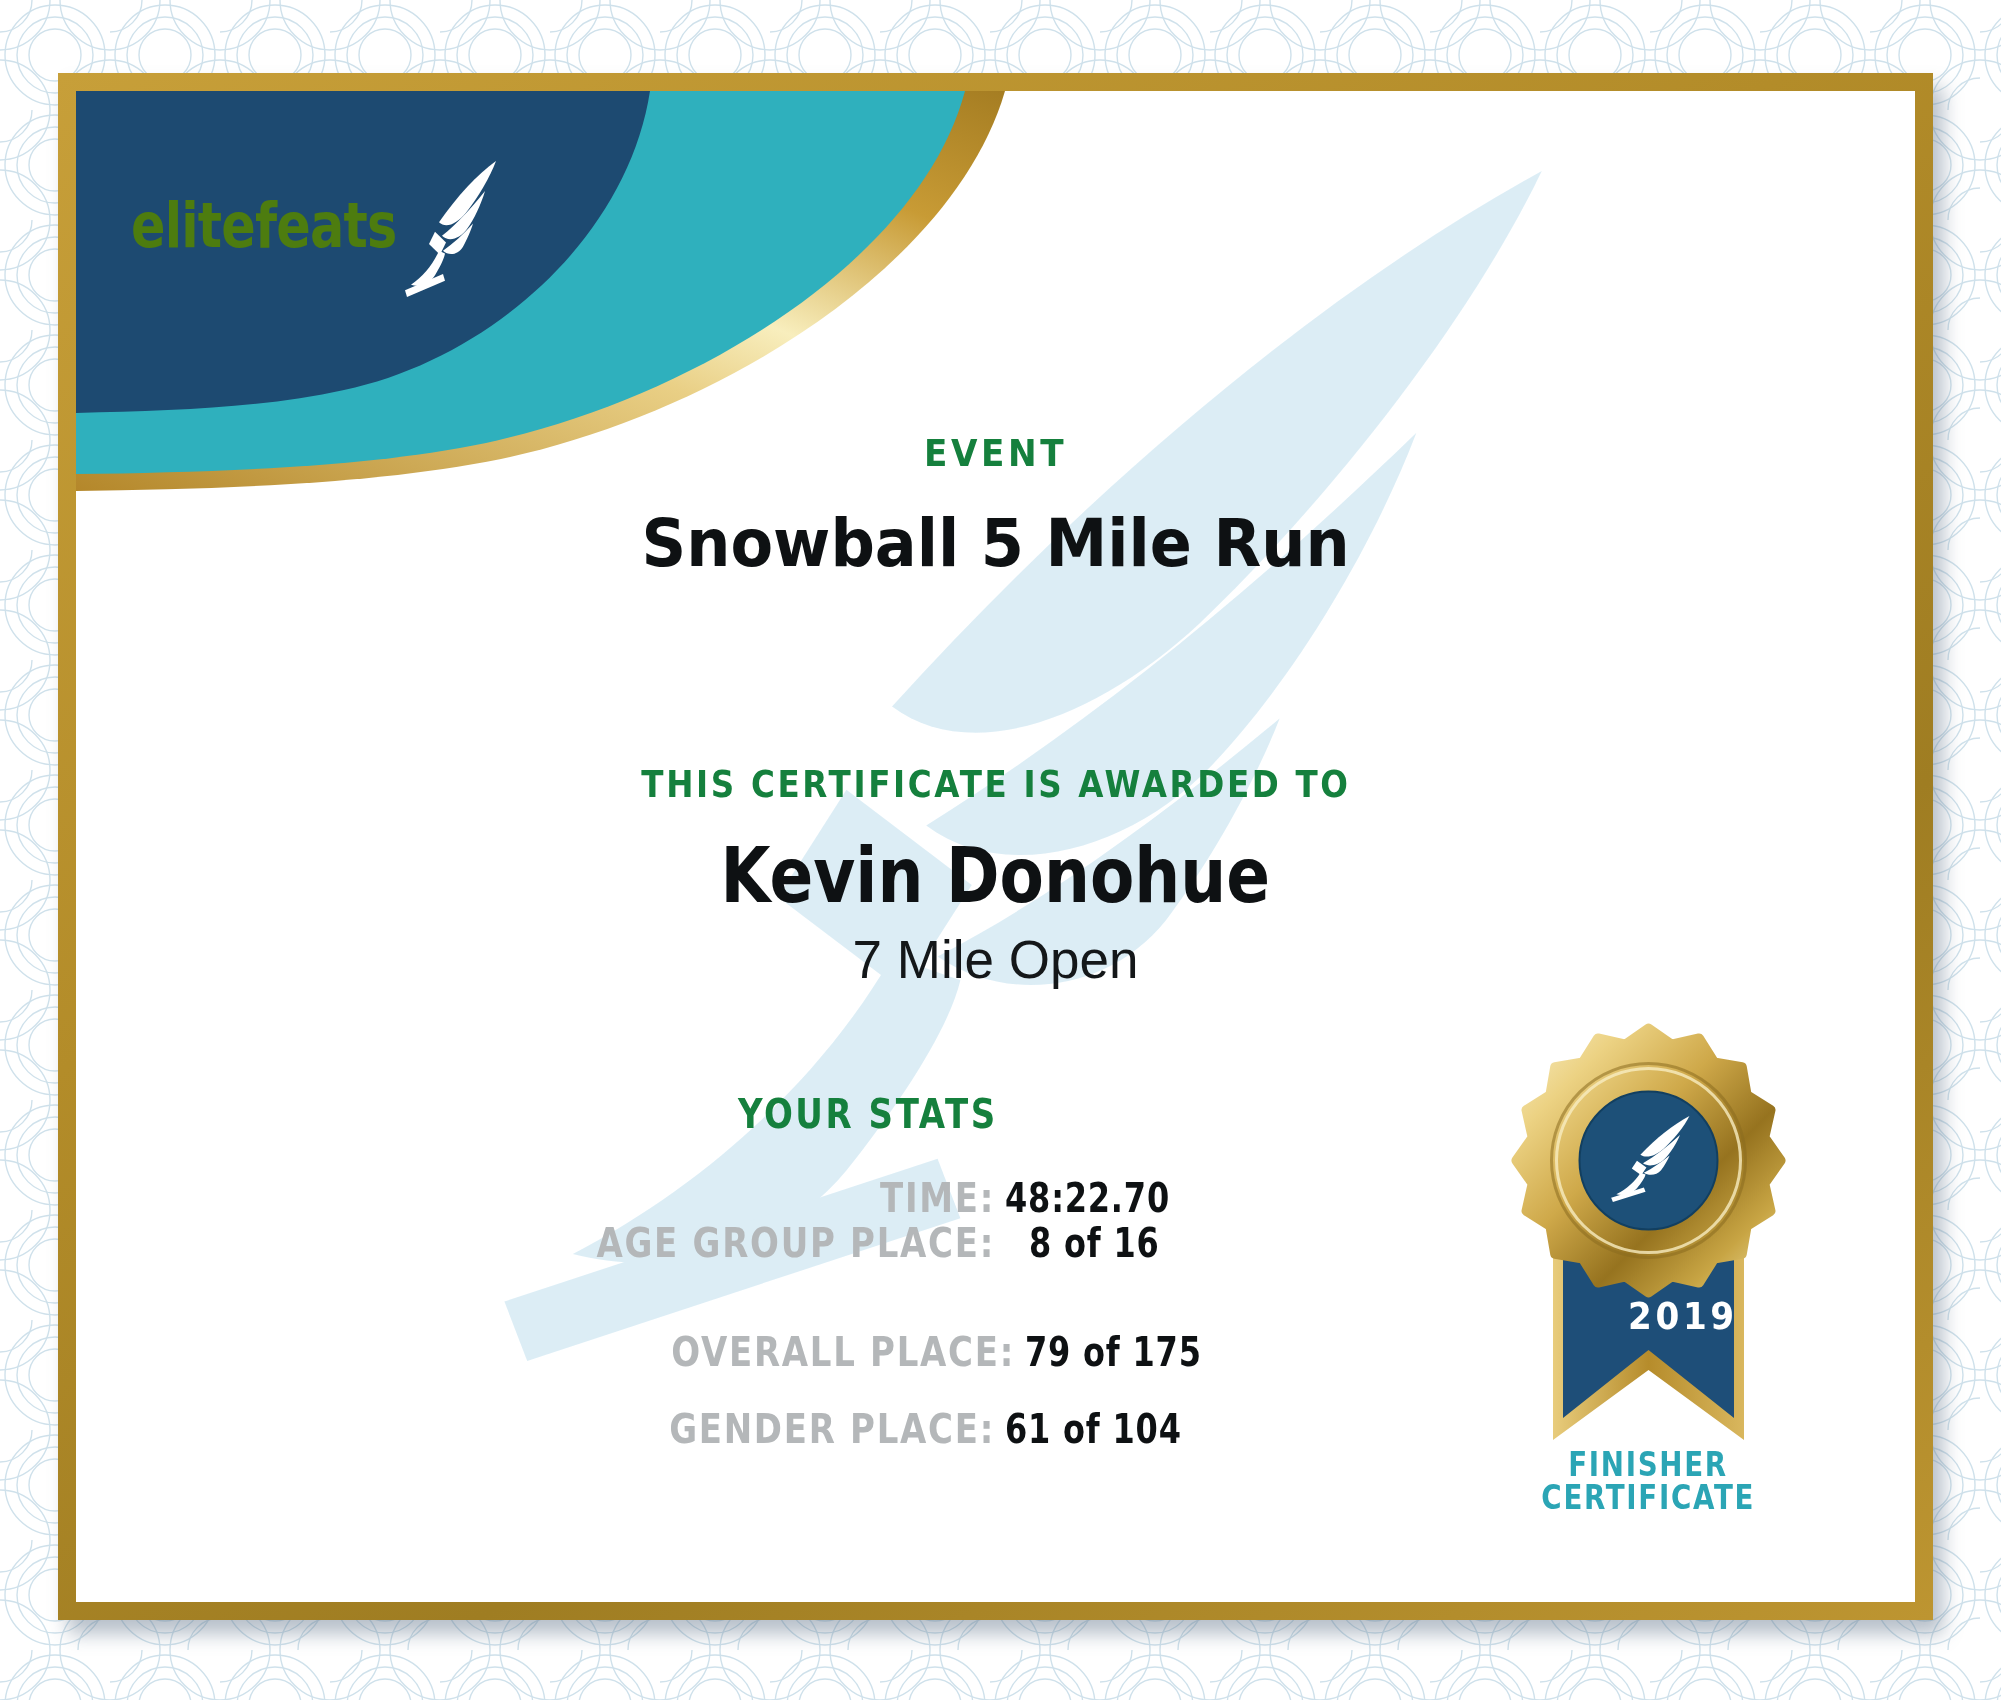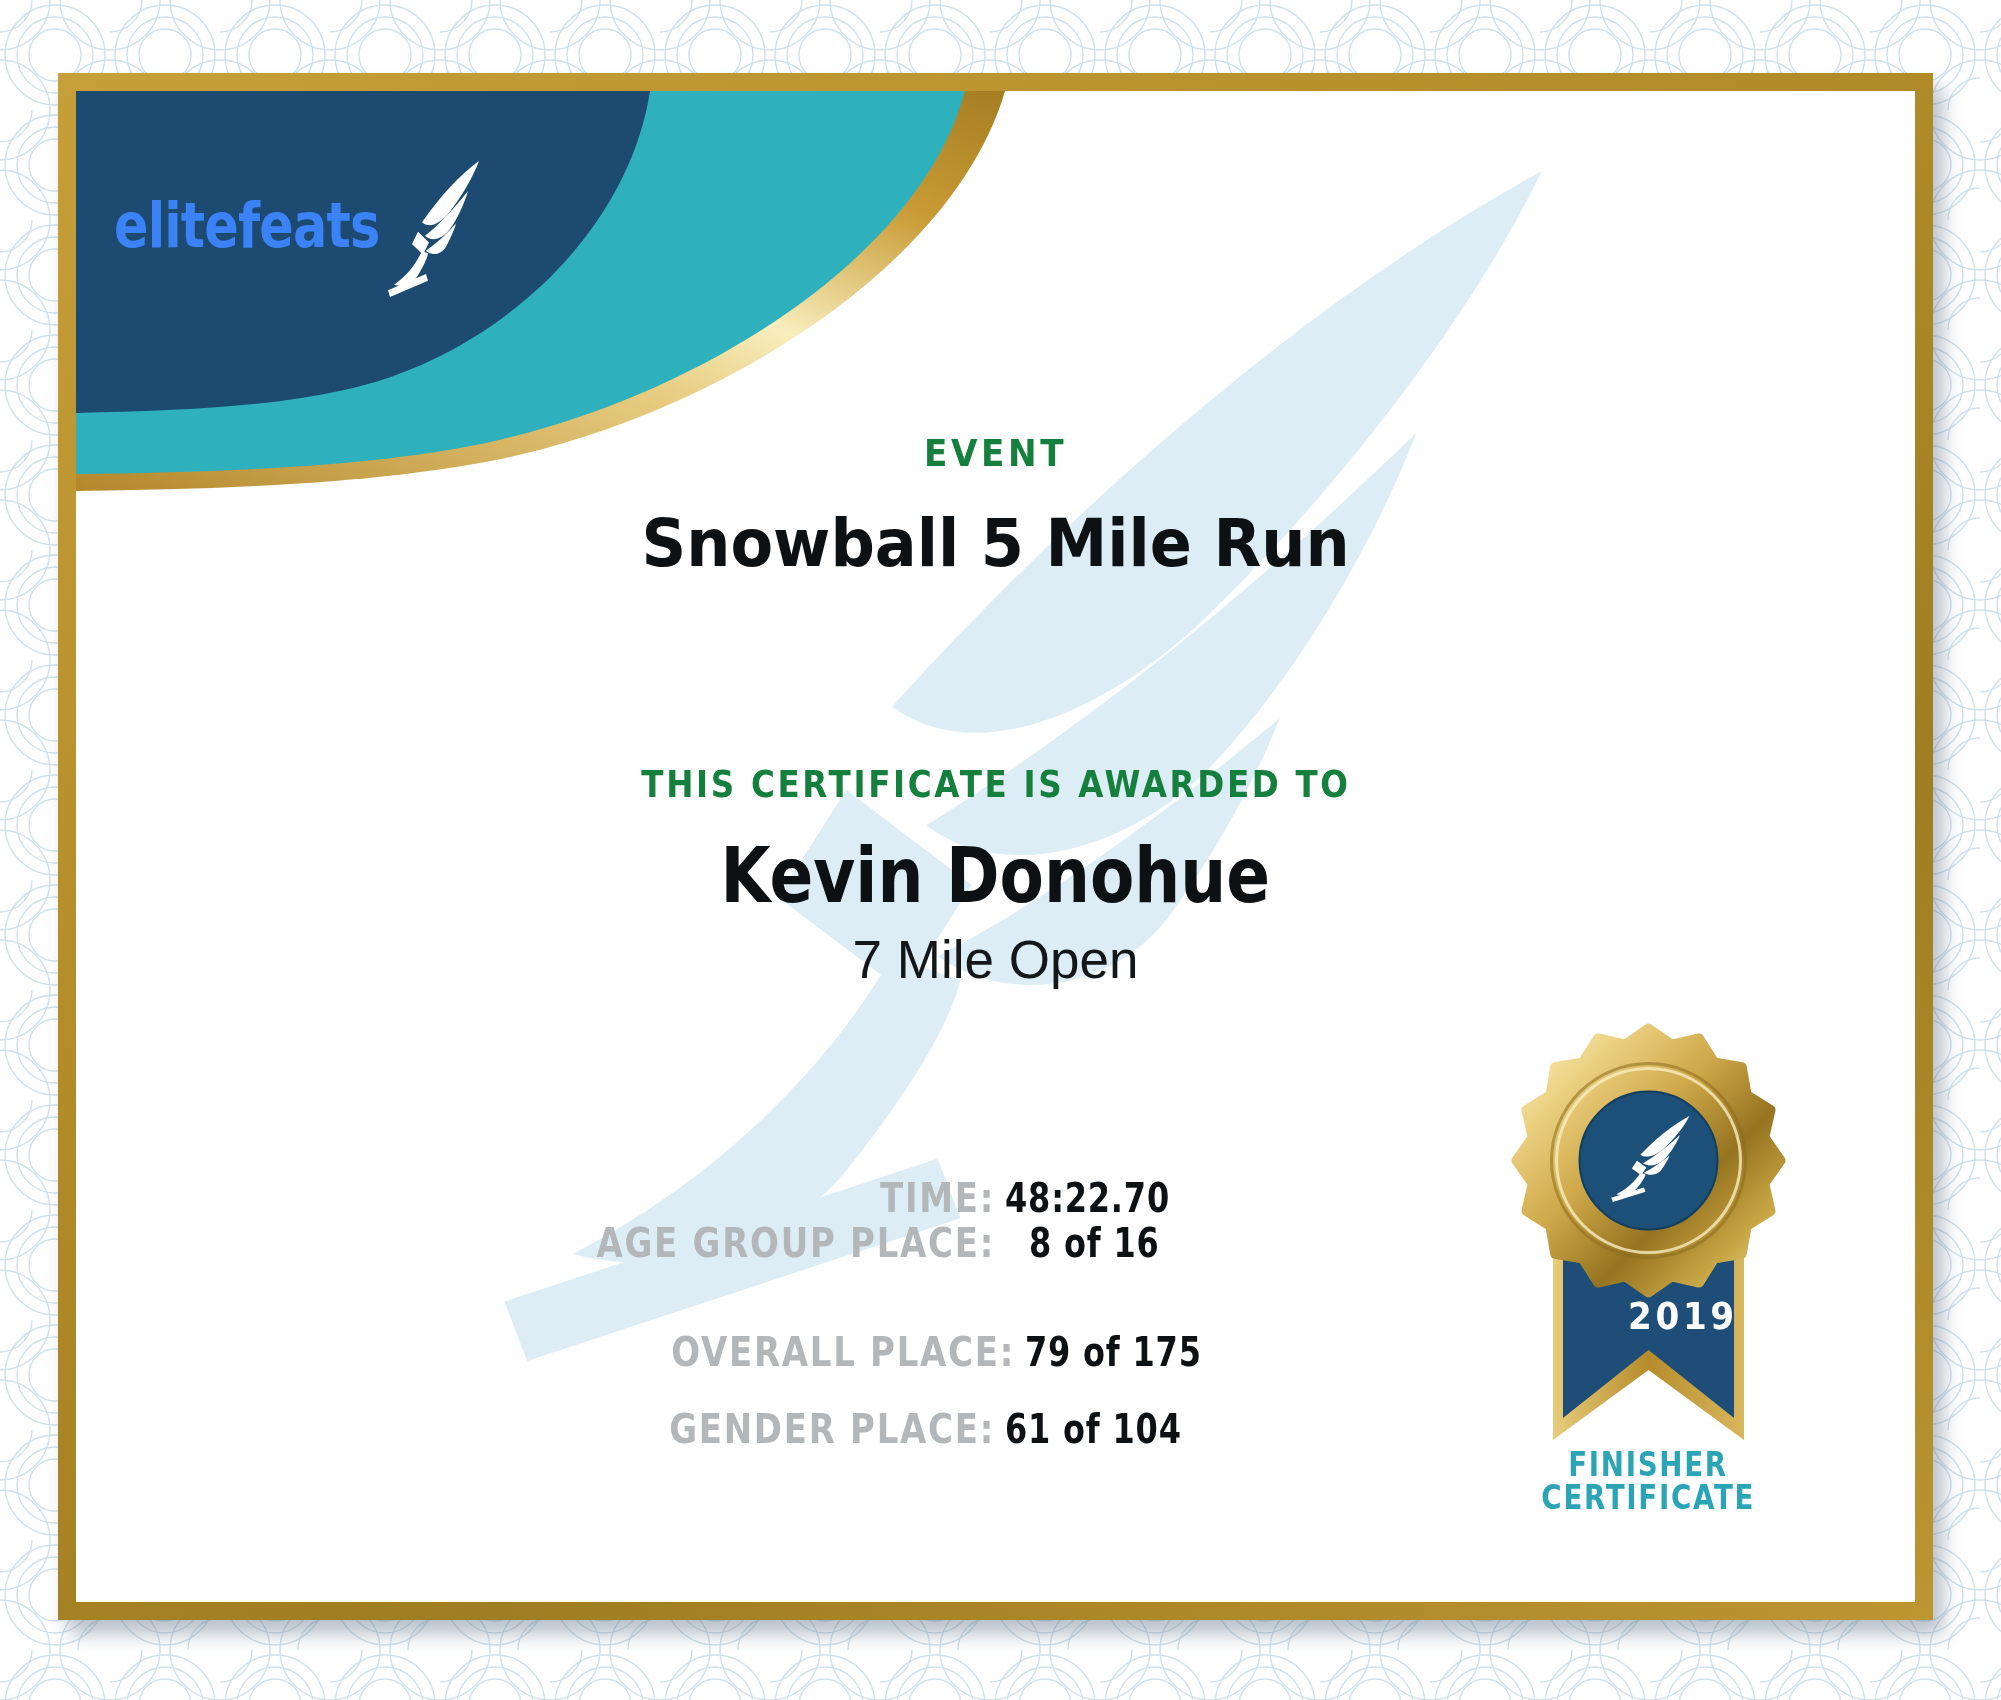--- a/index.html
+++ b/index.html
@@ -9,21 +9,21 @@
   .frame{position:absolute;left:58px;top:73px;width:1875px;height:1547px;
          box-sizing:border-box;padding:18px;
          background:linear-gradient(150deg,#c79f39 0%,#b38c29 38%,#9f7d22 68%,#bd9531 100%);
          box-shadow:10px 14px 18px rgba(96,116,138,.45);}
   .paper{position:relative;width:100%;height:100%;background:#ffffff;overflow:hidden;}
 
   .watermark{position:absolute;left:360px;top:80px;width:1140px;height:1190px;
              color:#d9ecf5;opacity:.9;}
   .swoosh{position:absolute;left:0;top:0;width:950px;height:410px;}
 
-  .logo{position:absolute;left:38px;top:70px;width:420px;height:160px;color:#3b82f6;}
+  .logo{position:absolute;left:55px;top:70px;width:420px;height:160px;color:#4d7c0f;}
   .logo-text{position:absolute;left:0;top:28px;font-size:62px;font-weight:bold;
              letter-spacing:-1px;transform:scaleX(.82);transform-origin:left center;
              white-space:nowrap;}
   .logo-icon{position:absolute;left:268px;top:0px;width:100px;height:136px;}
 
   .line{position:absolute;left:0;right:0;text-align:center;white-space:nowrap;}
   .cx{display:inline-block;white-space:nowrap;}
   .lbl-gray{color:#15803d;}
   .event-label{top:340px;font-size:38px;font-weight:bold;letter-spacing:4px;}
   .event-label .cx{transform:scaleX(.9);}
@@ -143,20 +143,23 @@
     </div>
     <div class="line lbl-gray awarded-label">
       <span class="cx">THIS CERTIFICATE IS AWARDED TO</span>
     </div>
     <div class="line recipient">
       <span class="cx">Kevin Donohue</span>
     </div>
     <div class="line division">
       <span class="cx">7 Mile Open</span>
     </div>
+    <div class="stats-heading lbl-gray">
+      <span class="cx">YOUR STATS</span>
+    </div>
 
     <div class="stats">
       <div class="stat-row r0">
         <div class="stat-label">TIME:</div>
         <div class="stat-value">48:22.70</div>
       </div>
       <div class="stat-row r1">
         <div class="stat-label">AGE GROUP PLACE:</div>
         <div class="stat-value">8 of 16</div>
       </div>

